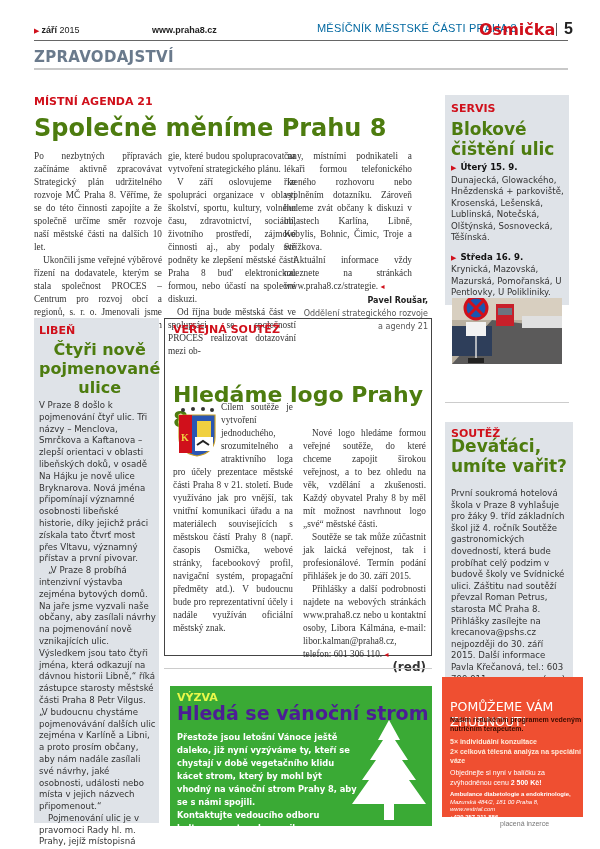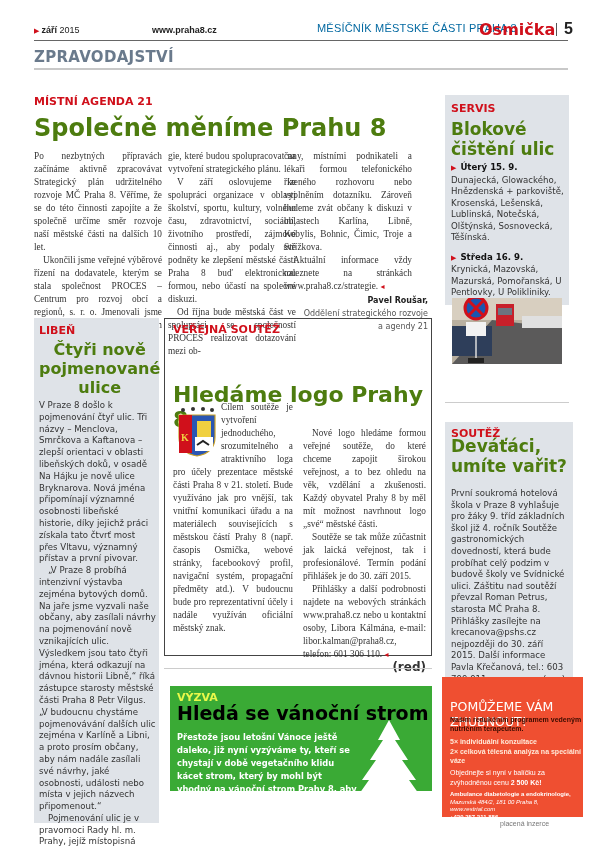--- a/index.html
+++ b/index.html
@@ -56,23 +56,23 @@
   
   .logo-box{left:164px;top:318px;width:268px;height:338px;border:1px solid #444;box-sizing:border-box;}
   .logo-box .kicker{position:absolute;left:8px;top:4px;}
   .logo-box .title{position:absolute;left:8px;top:19px;font-size:22px;margin-top:44px;}
   .logo-box .lead{position:absolute;left:8px;top:52px;width:250px;font-size:8.6px;line-height:12px;font-weight:bold;color:#222;font-family:"DejaVu Sans",sans-serif;}
   .logo-box .c1{position:absolute;left:8px;top:82px;width:120px;}
   .logo-box .c2{position:absolute;left:138px;top:82px;width:123px;margin-top:26px;}
   .crest{position:absolute;left:2px;top:6px;width:44px;height:50px;}
   .wrap{float:left;width:48px;height:60px;}
   
-  .vyzva{left:170px;top:686px;width:262px;height:105px;background:#3aaa35;}
+  .vyzva{left:170px;top:686px;width:262px;height:140px;background:#3aaa35;}
   .vyzva .kicker{position:absolute;left:7px;top:5px;color:#e9f84a;}
-  .vyzva .title{position:absolute;left:7px;top:16px;font-size:19px;color:#000000;text-align:right;}
+  .vyzva .title{position:absolute;left:7px;top:16px;font-size:19px;color:#4c1d95;text-align:right;}
   .vyzva .txt{position:absolute;left:7px;top:45px;width:180px;font-size:8.3px;line-height:13px;color:#fff;font-weight:bold;font-family:"DejaVu Sans",sans-serif;}
   .tree{position:absolute;left:178px;top:32px;width:82px;height:104px;}
   
   .ad{left:442px;top:677px;width:141px;height:140px;background:#ef4f31;color:#fff;}
   .ad .h{position:absolute;left:8px;top:6px;font-size:12.5px;font-weight:normal;line-height:15px;font-family:"DejaVu Sans",sans-serif;margin-top:16px;}
   .ad .s{position:absolute;left:8px;top:38px;font-size:7px;line-height:9px;font-weight:bold;color:#3a0c00;}
   .ad .l{position:absolute;left:8px;top:60px;font-size:7px;line-height:9.5px;color:#ffe9d8;font-weight:bold;}
   .ad .o{position:absolute;left:8px;top:91px;font-size:7px;line-height:9.5px;color:#fff;}
   .ad .c{position:absolute;left:8px;top:114px;width:135px;font-size:6px;line-height:7.6px;color:#fff;}
   .ad-note{left:500px;top:820px;font-size:7px;color:#777;}

